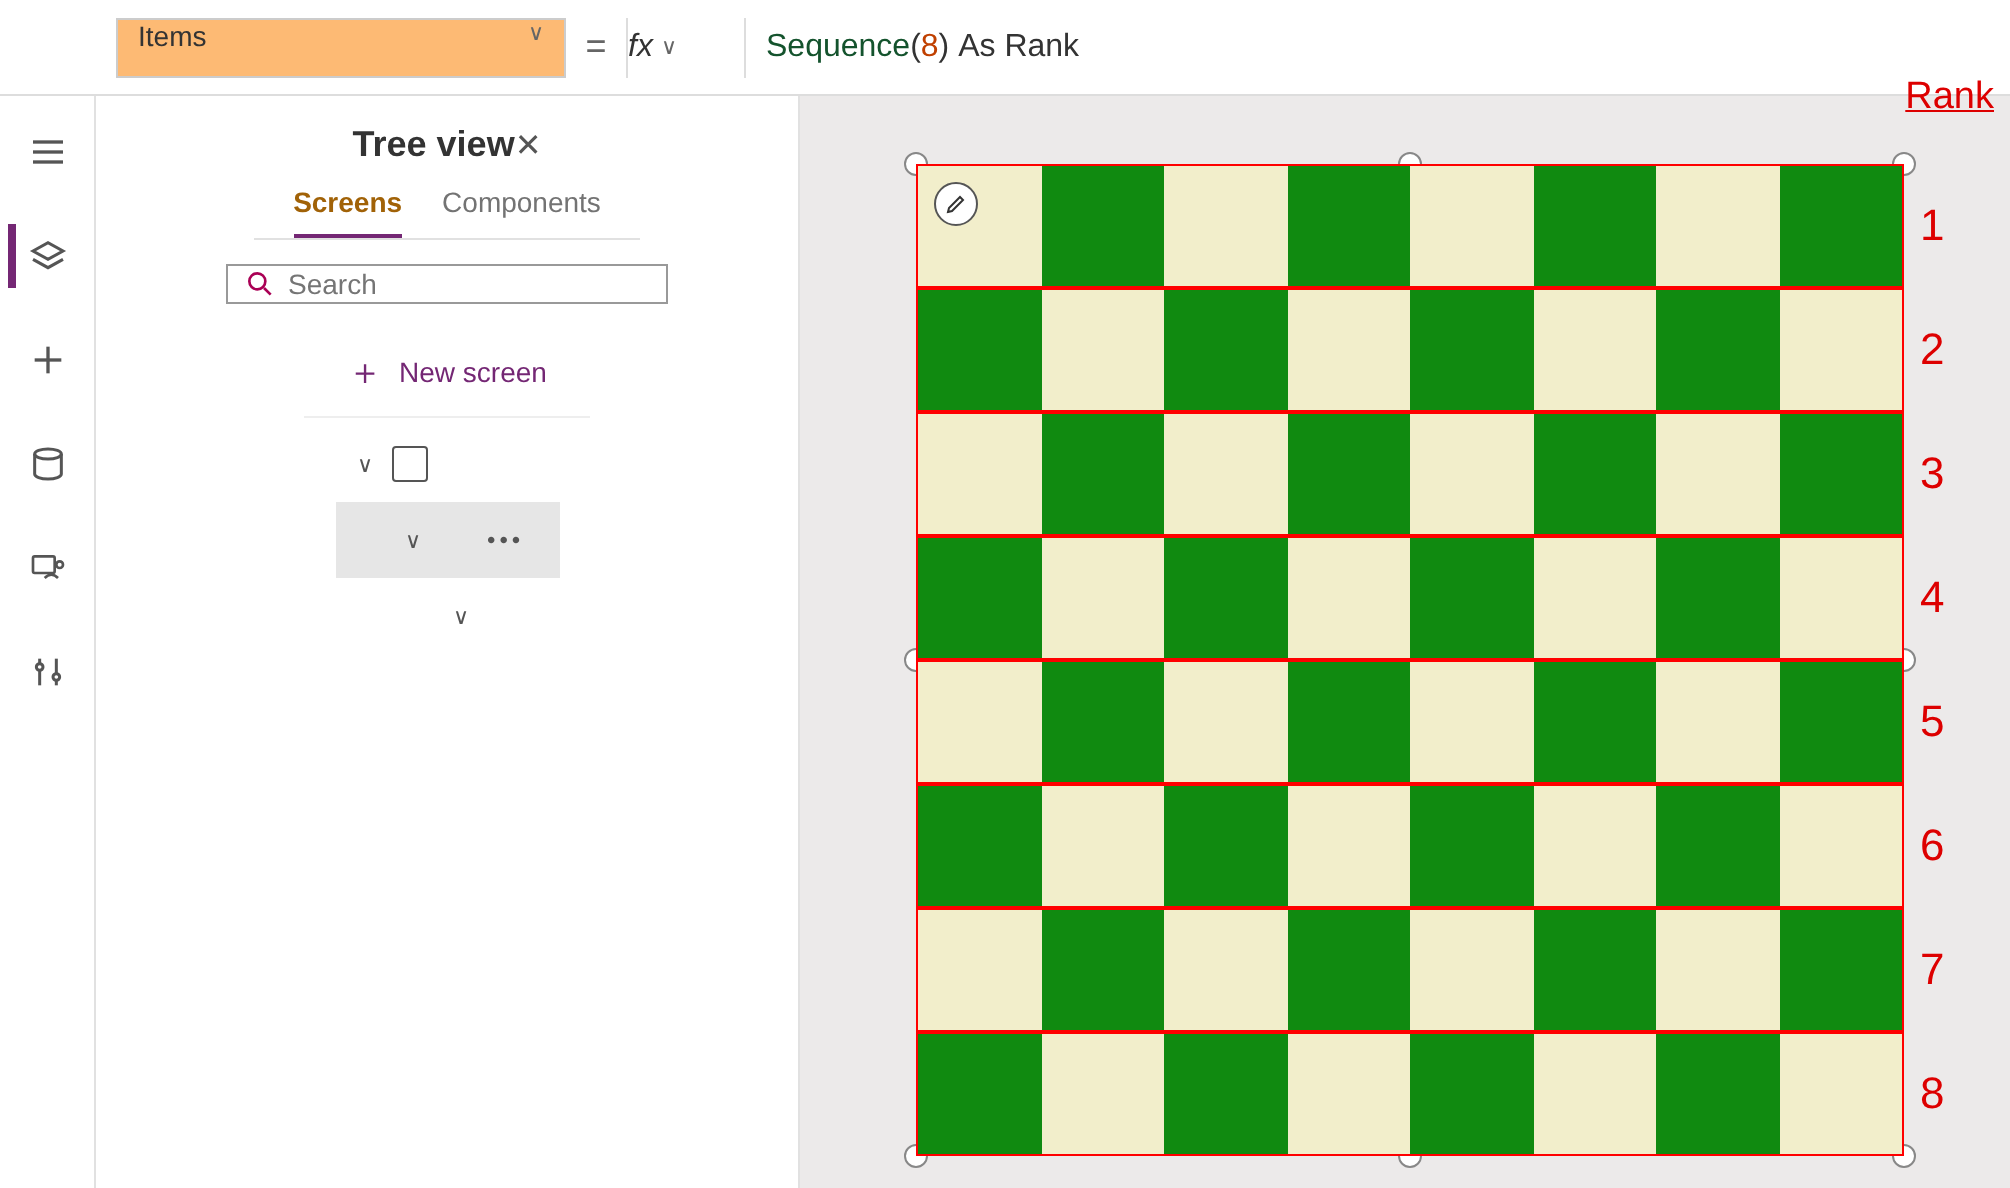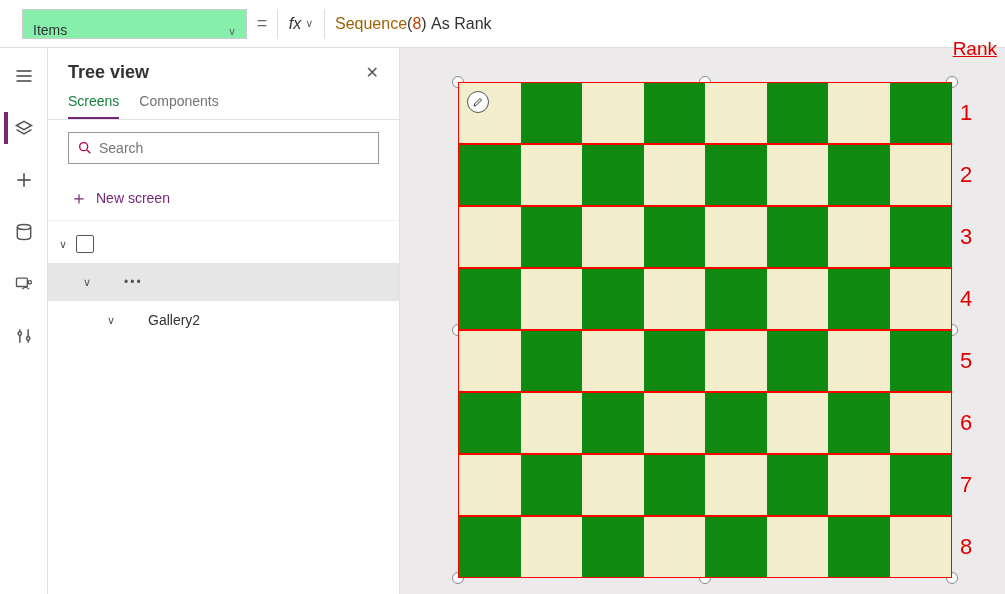--- a/index.html
+++ b/index.html
@@ -1,47 +1,47 @@
 <!DOCTYPE html>
 <html><head>
 <meta charset="utf-8">
 <style>
   * { box-sizing: border-box; margin: 0; padding: 0; font-family: "Segoe UI", -apple-system, sans-serif; }
   body { width: 1005px; height: 594px; overflow: hidden; background: #fff; font-size: 14px; color: #333; }
 
   
   .formula-bar { height: 48px; border-bottom: 1px solid #ddd; display: flex; align-items: center; }
-  .prop-selector { margin-left: 22px; width: 225px; height: 30px; border: 1px solid #ccc; background: #86efac; display: flex; align-items: flex-end; justify-content: space-between; padding: 0 10px; cursor: pointer; }
+  .prop-selector { margin-left: 58px; width: 225px; height: 30px; border: 1px solid #ccc; background: #fdba74; display: flex; align-items: flex-start; justify-content: space-between; padding: 0 10px; cursor: pointer; }
   .prop-selector .chev { font-size: 11px; color: #666; }
   .eq { width: 30px; text-align: center; font-size: 18px; color: #666; }
-  .fx-box { width: 48px; height: 30px; border-left: 1px solid #ddd; border-right: 1px solid #ddd; display: flex; align-items: center; justify-content: center; font-style: italic; font-size: 16px; gap: 4px; cursor: pointer; }
+  .fx-box { width: 60px; height: 30px; border-left: 1px solid #ddd; border-right: 1px solid #ddd; display: flex; align-items: center; font-style: italic; font-size: 16px; gap: 4px; cursor: pointer; }
   .fx-box .chev { font-size: 11px; color: #666; font-style: normal; }
   .formula-input { flex: 1; height: 30px; padding: 0 10px; display: flex; align-items: center; font-family: Consolas, monospace; font-size: 16px; }
-  .tok-fn { color: #a16207; }
+  .tok-fn { color: #14532d; }
   .tok-paren { color: #333; }
   .tok-num { color: #c04000; }
   .tok-kw { color: #333; }
 
   
   .main { display: flex; height: calc(594px - 48px); }
   .rail { width: 48px; border-right: 1px solid #e1e1e1; display: flex; flex-direction: column; align-items: center; padding-top: 12px; gap: 20px; }
   .rail-btn { width: 32px; height: 32px; display: flex; align-items: center; justify-content: center; color: #555; cursor: pointer; }
   .rail-btn.active { border-left: 4px solid #742774; margin-left: -8px; padding-left: 4px; }
   .rail-btn svg { width: 20px; height: 20px; }
 
   
-  .side { width: 352px; border-right: 1px solid #e1e1e1; display: flex; flex-direction: column; }
+  .side { width: 352px; border-right: 1px solid #e1e1e1; display: flex; flex-direction: column; align-items: center; }
   .side-head { display: flex; align-items: center; justify-content: space-between; padding: 14px 20px 4px 20px; }
   .side-head h2 { font-size: 18px; font-weight: 600; }
   .side-head .close { cursor: pointer; font-size: 16px; color: #555; }
   .tabs { display: flex; gap: 20px; padding: 6px 20px 0 20px; border-bottom: 1px solid #e1e1e1; }
   .tab { padding-bottom: 8px; cursor: pointer; color: #737373; }
-  .tab.active { color: #15803d; border-bottom: 2px solid #742774; font-weight: 400; }
+  .tab.active { color: #a16207; border-bottom: 2px solid #742774; font-weight: 700; }
   .search-wrap { padding: 12px 20px; }
-  .search { width: 100%; height: 32px; border: 1px solid #999; display: flex; align-items: center; padding: 0 8px; gap: 6px; }
+  .search { width: 100%; height: 20px; border: 1px solid #999; display: flex; align-items: center; padding: 0 8px; gap: 6px; }
   .search input { flex: 1; border: none; outline: none; font-size: 14px; }
   .new-screen { display: flex; align-items: center; gap: 8px; padding: 10px 22px; color: #742774; cursor: pointer; border-bottom: 1px solid #eee; }
   .new-screen .plus { font-size: 18px; font-weight: 300; }
 
   .tree { padding-top: 4px; font-size: 14px; }
   .tree-row { display: flex; align-items: center; height: 38px; padding-right: 12px; cursor: pointer; }
   .tree-row.selected { background: #e6e6e6; }
   .tree-chev { width: 14px; font-size: 11px; color: #555; text-align: center; }
   .chev-ph { width: 14px; }
   .tree-ind { flex-shrink: 0; }
@@ -188,21 +188,20 @@
       </div>
       <div class="tree-row">
         <span class="tree-ind" style="width:56px"></span>
         <span class="tree-chev">∨</span>
         <span class="tree-icon ic-gal">
             <span></span>
             <span></span>
             <span></span>
             <span></span>
           </span>
-        <span class="tree-label">Gallery2</span>
       </div>
     </div>
   </div>
 
   <div class="canvas-area">
     <div class="rank-header">Rank</div>
     <div class="gallery" id="gallery">
       <div class="sel-handle sh-tl"></div>
       <div class="sel-handle sh-tm"></div>
       <div class="sel-handle sh-tr"></div>

